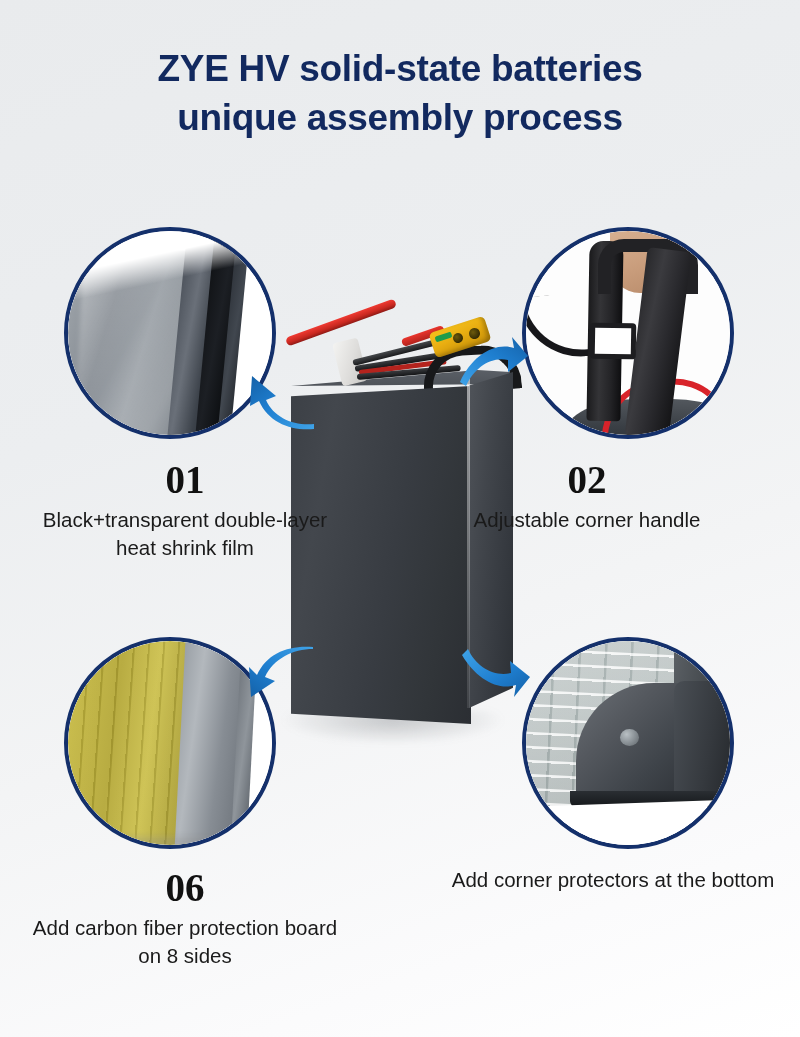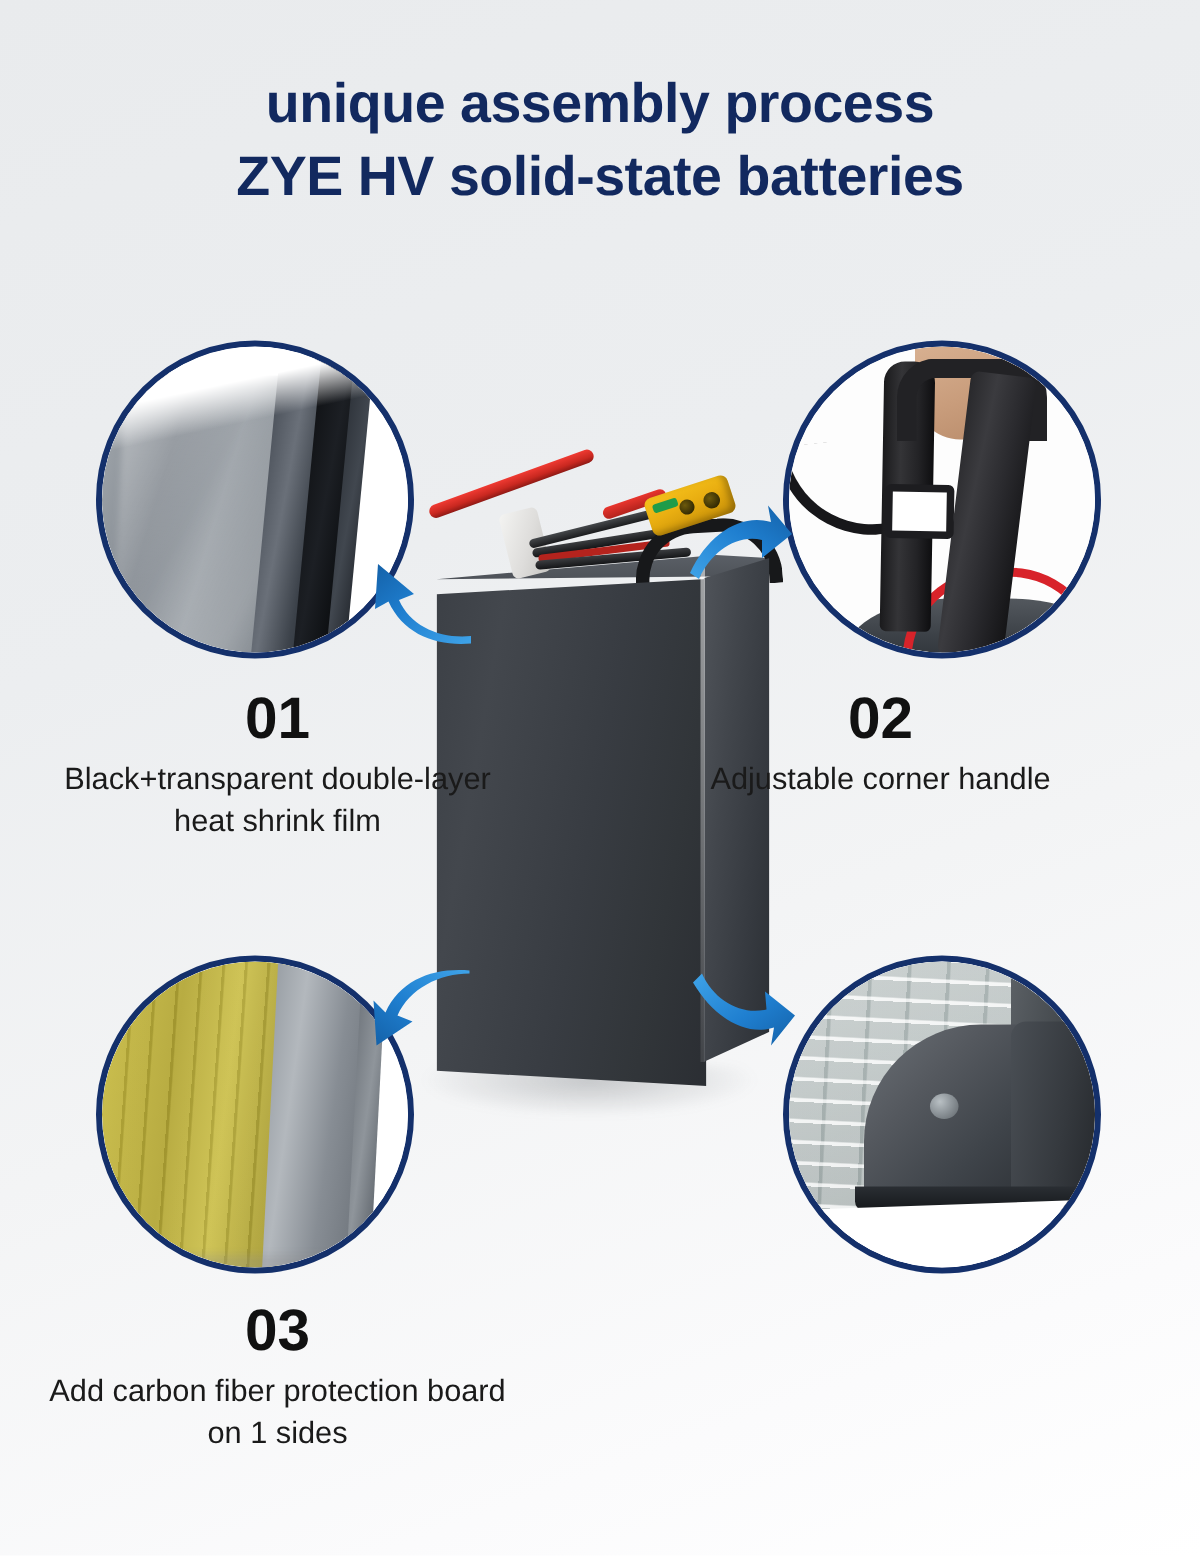--- a/index.html
+++ b/index.html
@@ -325,40 +325,41 @@
   #arrow-4 { left: 458px; top: 645px; }
 
   
   .caption { position: absolute; text-align: center; }
   .caption .num {
     color: #111111;
     font-weight: bold;
     font-size: 39px;
     line-height: 44px;
     margin: 0 0 4px 0;
+    font-family: Liberation Serif, serif;
   }
   .caption .desc {
     color: #1a1a1a;
     font-size: 20.5px;
     line-height: 28px;
     font-weight: normal;
   }
   #caption-1 { left: 22px;  top: 458px; width: 326px; }
   #caption-2 { left: 424px; top: 458px; width: 326px; }
   #caption-3 { left: 22px;  top: 866px; width: 326px; }
   #caption-4 { left: 450px; top: 866px; width: 326px; }
 </style>
 </head>
 <body>
 
 <div class="page">
 
   <div class="title-block">
+    <div class="title-line">ZYE HV solid-state batteries</div>
     <div class="title-line">unique assembly process</div>
-    <div class="title-line">ZYE HV solid-state batteries</div>
   </div>
 
   <div class="circle" id="circle-1">
     <div class="inner">
       <div class="film-wrap"></div>
       <div class="film-main"></div>
       <div class="film-sheen"></div>
       <div class="film-fold"></div>
       <div class="film-black"></div>
       <div class="film-edge"></div>
@@ -482,20 +483,21 @@
     <div class="num">01</div>
     <div class="desc">Black+transparent double-layer heat shrink film</div>
   </div>
 
   <div class="caption" id="caption-2">
     <div class="num">02</div>
     <div class="desc">Adjustable corner handle</div>
   </div>
 
   <div class="caption" id="caption-3">
-    <div class="num">03</div>
-    <div class="desc">Add carbon fiber protection board on 1 sides</div>
+    <div class="num">06</div>
+    <div class="desc">Add carbon fiber protection board on 8 sides</div>
   </div>
 
   <div class="caption" id="caption-4">
+    <div class="desc">Add corner protectors at the bottom</div>
   </div>
 
 </div>
 
 </body></html>

